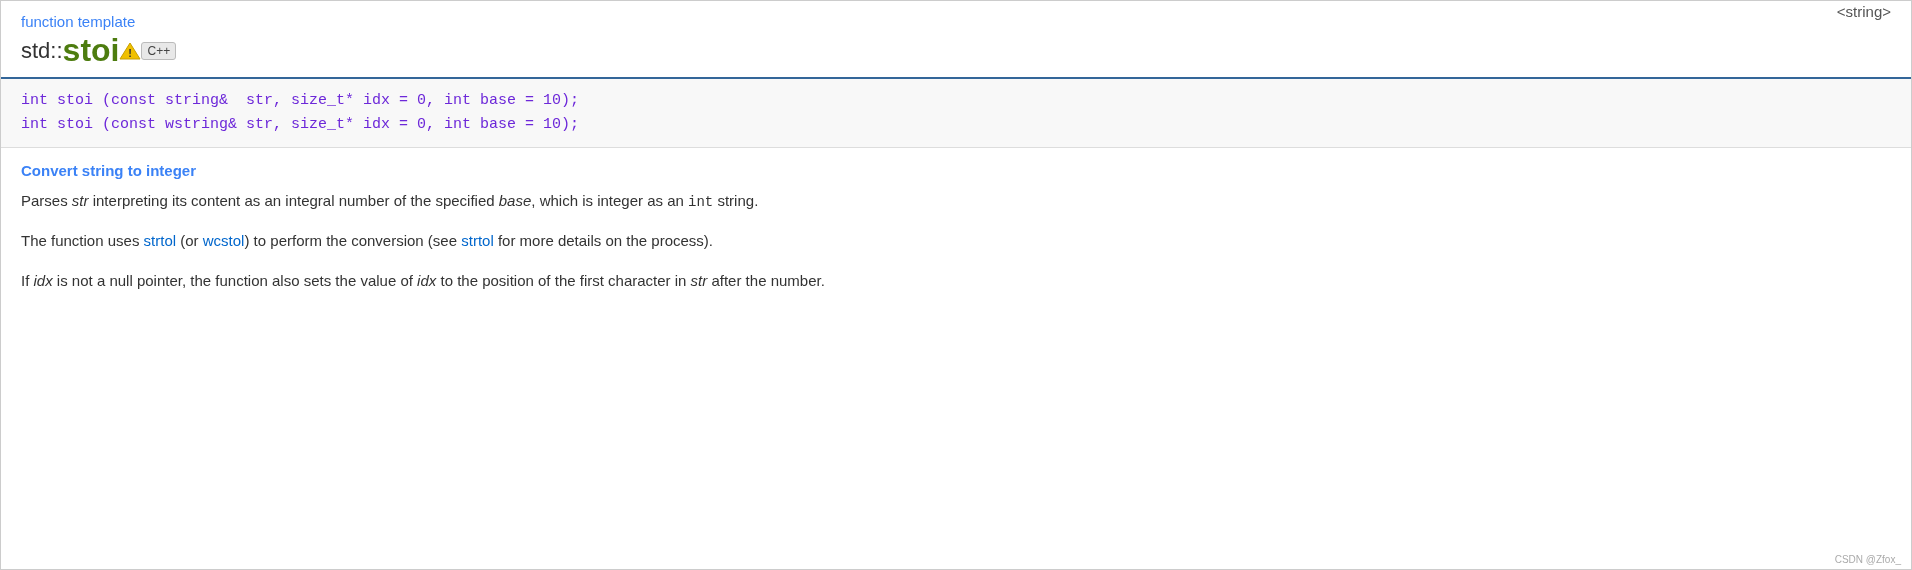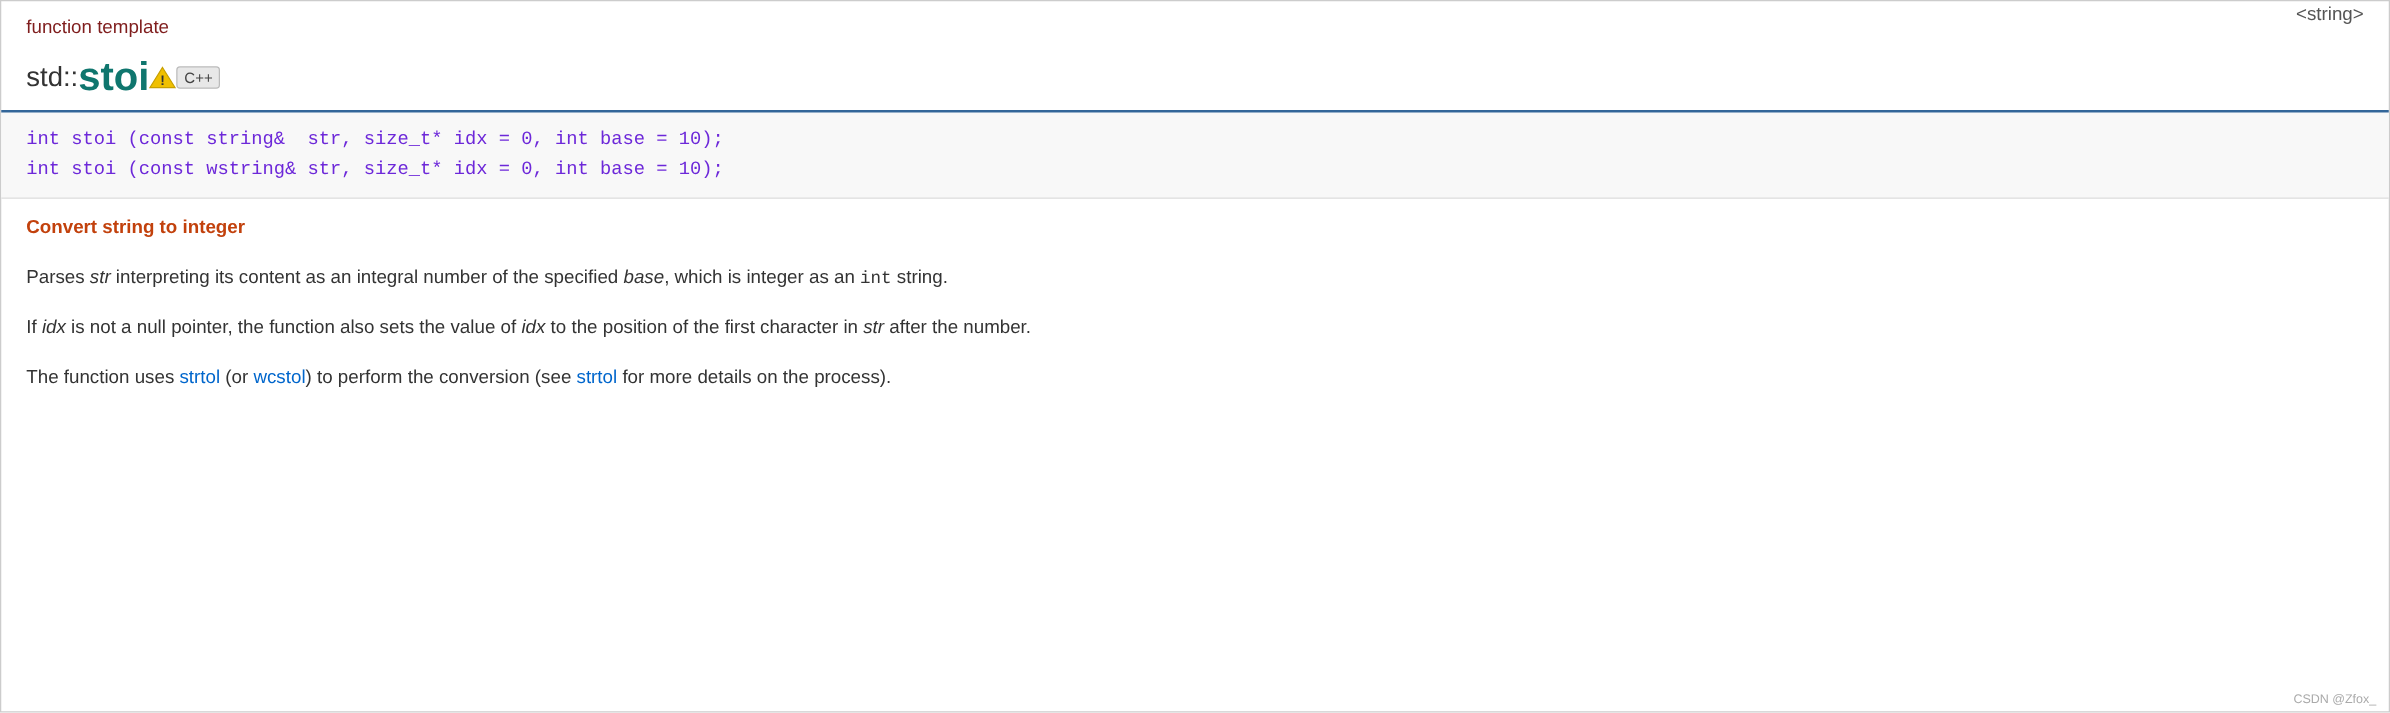--- a/index.html
+++ b/index.html
@@ -27,42 +27,42 @@
     }
 
     .header-section {
       padding: 12px 20px 8px 20px;
       border-bottom: 2px solid #336699;
       position: relative;
     }
 
     .function-template-label {
       font-size: 15px;
-      color: #7f1d1d;
-      font-family: Arial, sans-serif;
-      margin-bottom: 13px;
+      color: #3b82f6;
+      font-family: Arial, sans-serif;
+      margin-bottom: 2px;
     }
 
     .function-name-row {
       display: flex;
       align-items: center;
       gap: 0;
     }
 
     .std-prefix {
       font-size: 22px;
       font-weight: normal;
       color: #333333;
       font-family: Arial, sans-serif;
     }
 
     .std-bold {
       font-size: 32px;
       font-weight: bold;
-      color: #0f766e;
+      color: #4d7c0f;
       font-family: Arial, sans-serif;
     }
 
     .warning-badge {
       display: inline-flex;
       align-items: center;
       justify-content: center;
     }
 
     .warning-triangle {
@@ -103,23 +103,23 @@
       white-space: pre;
     }
 
     .content-section {
       padding: 14px 20px 20px 20px;
     }
 
     .section-heading {
       font-size: 15px;
       font-weight: bold;
-      color: #c2410c;
-      font-family: Arial, sans-serif;
-      margin-bottom: 20px;
+      color: #3b82f6;
+      font-family: Arial, sans-serif;
+      margin-bottom: 10px;
     }
 
     .paragraph {
       font-size: 15px;
       color: #333333;
       font-family: Arial, sans-serif;
       line-height: 1.6;
       margin-bottom: 16px;
     }
 
@@ -180,22 +180,22 @@
 
   <div class="content-section">
 
     <div class="section-heading">Convert string to integer</div>
 
     <p class="paragraph">
       <span>Parses </span><span class="italic-term">str</span><span> interpreting its content as an integral number of the specified </span><span class="italic-term">base</span><span>, which is integer as an </span><span class="inline-code">int</span><span> string.</span>
     </p>
 
     <p class="paragraph">
+      <span>The function uses </span><a class="link-text">strtol</a><span> (or </span><a class="link-text">wcstol</a><span>) to perform the conversion (see </span><a class="link-text">strtol</a><span> for more details on the process).</span>
+    </p>
+
+    <p class="paragraph">
       <span>If </span><span class="italic-term">idx</span><span> is not a null pointer, the function also sets the value of </span><span class="italic-term">idx</span><span> to the position of the first character in </span><span class="italic-term">str</span><span> after the number.</span>
     </p>
-
-    <p class="paragraph">
-      <span>The function uses </span><a class="link-text">strtol</a><span> (or </span><a class="link-text">wcstol</a><span>) to perform the conversion (see </span><a class="link-text">strtol</a><span> for more details on the process).</span>
-    </p>
   </div>
 
   <div class="watermark">CSDN @Zfox_</div>
 </div>
 
 </body></html>

